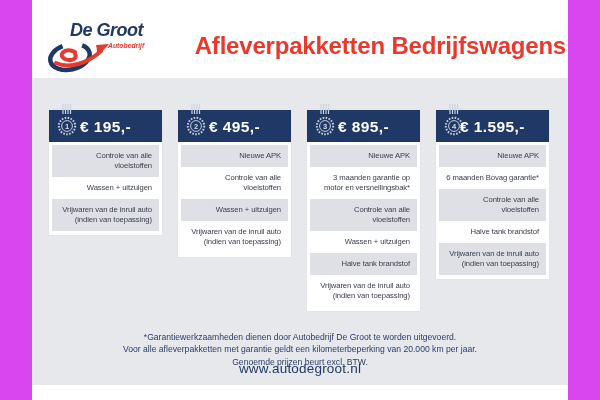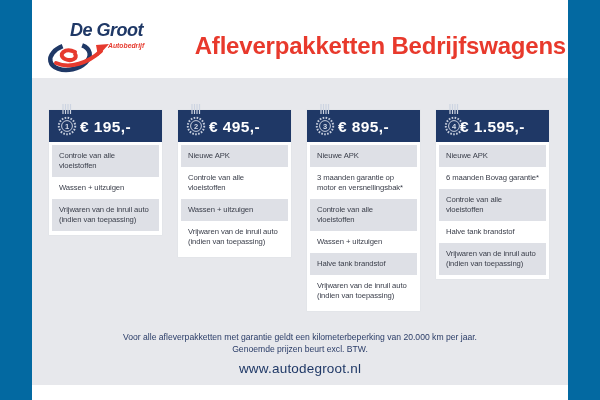--- a/index.html
+++ b/index.html
@@ -1,16 +1,16 @@
 <!DOCTYPE html>
 <html><head>
 <meta charset="utf-8">
 <style>
   html,body{margin:0;padding:0;background:#000;}
-  .stage{position:relative;width:600px;height:400px;background:#0369a1;overflow:hidden;
+  .stage{position:relative;width:600px;height:400px;background:#d946ef;overflow:hidden;
          font-family:"Liberation Sans", sans-serif;}
   .content{position:absolute;left:32px;top:0;width:536px;height:400px;background:#ffffff;}
   .gray-band{position:absolute;left:0;right:0;top:78px;height:307px;background:#e7e8ec;}
 
   
   .logo{position:absolute;left:12px;top:18px;width:140px;height:62px;}
   .logo-mark{position:absolute;left:0;top:10px;}
   .logo-name{position:absolute;left:26px;top:2px;font-style:italic;font-weight:bold;
              font-size:18px;color:#1f3866;letter-spacing:-0.5px;white-space:nowrap;}
   .logo-sub{position:absolute;left:64px;top:24px;font-style:italic;font-weight:bold;
@@ -19,21 +19,21 @@
               font-size:24px;font-weight:bold;color:#e8392c;letter-spacing:-0.2px;}
 
   
   .card{position:absolute;top:110px;width:113px;background:#ffffff;
         box-shadow:0 0 0 0.5px #e0e1e6;}
   .card.c1{left:17px}.card.c2{left:146px}.card.c3{left:275px}.card.c4{left:404px}
   .card-header{position:relative;height:32px;background:#1f3866;}
   .medal{position:absolute;left:6px;top:-6px;}
   .price{position:absolute;left:0;right:0;top:0;bottom:0;text-align:center;
          line-height:33px;color:#ffffff;font-weight:bold;font-size:15.5px;letter-spacing:0.4px;border-radius:10px;}
-  .rows{padding:3px 3px 4px 3px;}
+  .rows{padding:3px 3px 4px 3px;text-align:right;}
   .row{padding:6px 7px;font-size:7.7px;line-height:1.3;color:#3a3e4a;letter-spacing:-0.1px;}
   .rows .row:nth-child(odd){background:#dee0e6;}
   .rows .row:nth-child(even){background:#ffffff;}
 
   
   .footnotes{position:absolute;left:0;right:0;top:331px;text-align:center;
              font-size:8.6px;line-height:12.4px;color:#2a3c67;font-weight:500;}
   .website{position:absolute;left:0;right:0;top:361px;text-align:center;
            font-size:13.5px;font-weight:normal;color:#1f3866;letter-spacing:0.2px;
            text-decoration:none;display:block;}
@@ -146,19 +146,20 @@
       <div class="rows">
         <div class="row">Nieuwe APK</div>
         <div class="row">6 maanden Bovag garantie*</div>
         <div class="row">Controle van alle vloeistoffen</div>
         <div class="row">Halve tank brandstof</div>
         <div class="row">Vrijwaren van de inruil auto (indien van toepassing)</div>
       </div>
     </div>
 
     <div class="footnotes">
+      <div>*Garantiewerkzaamheden dienen door Autobedrijf De Groot te worden uitgevoerd.</div>
       <div>Voor alle afleverpakketten met garantie geldt een kilometerbeperking van 20.000 km per jaar.</div>
       <div>Genoemde prijzen beurt excl. BTW.</div>
     </div>
 
     <a class="website" href="#">www.autodegroot.nl</a>
   </div>
 </div>
 
 </body></html>

